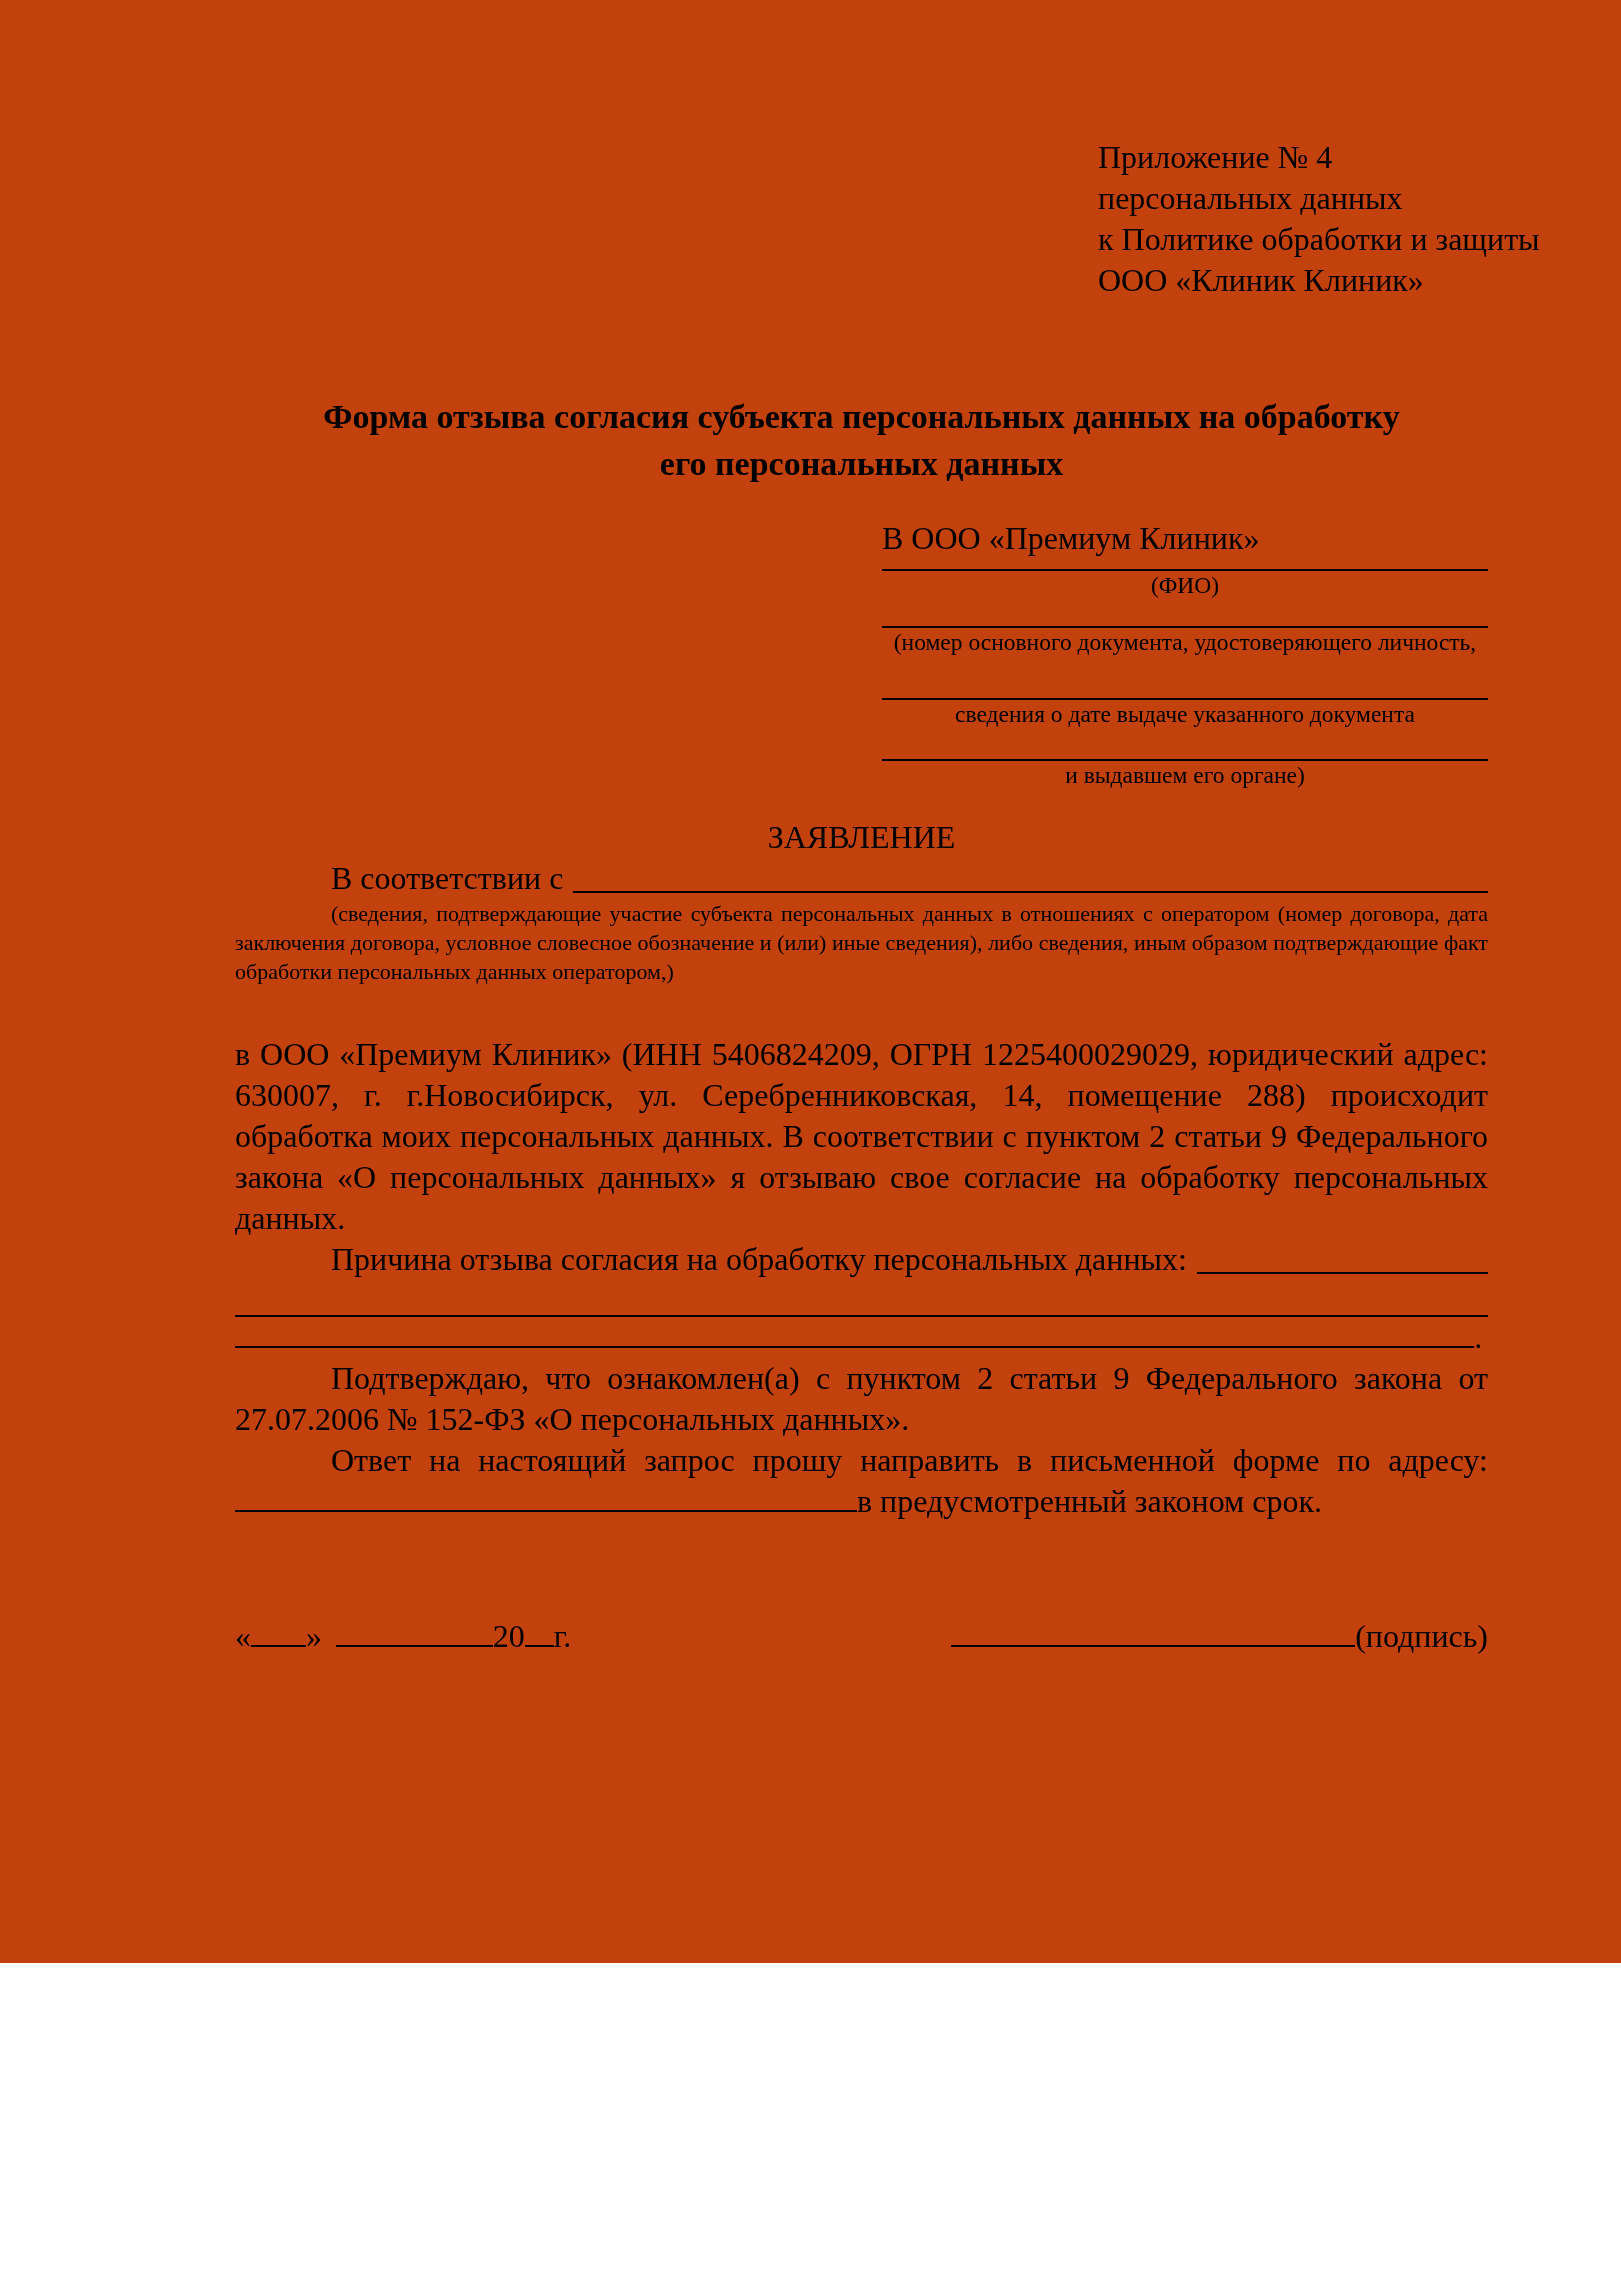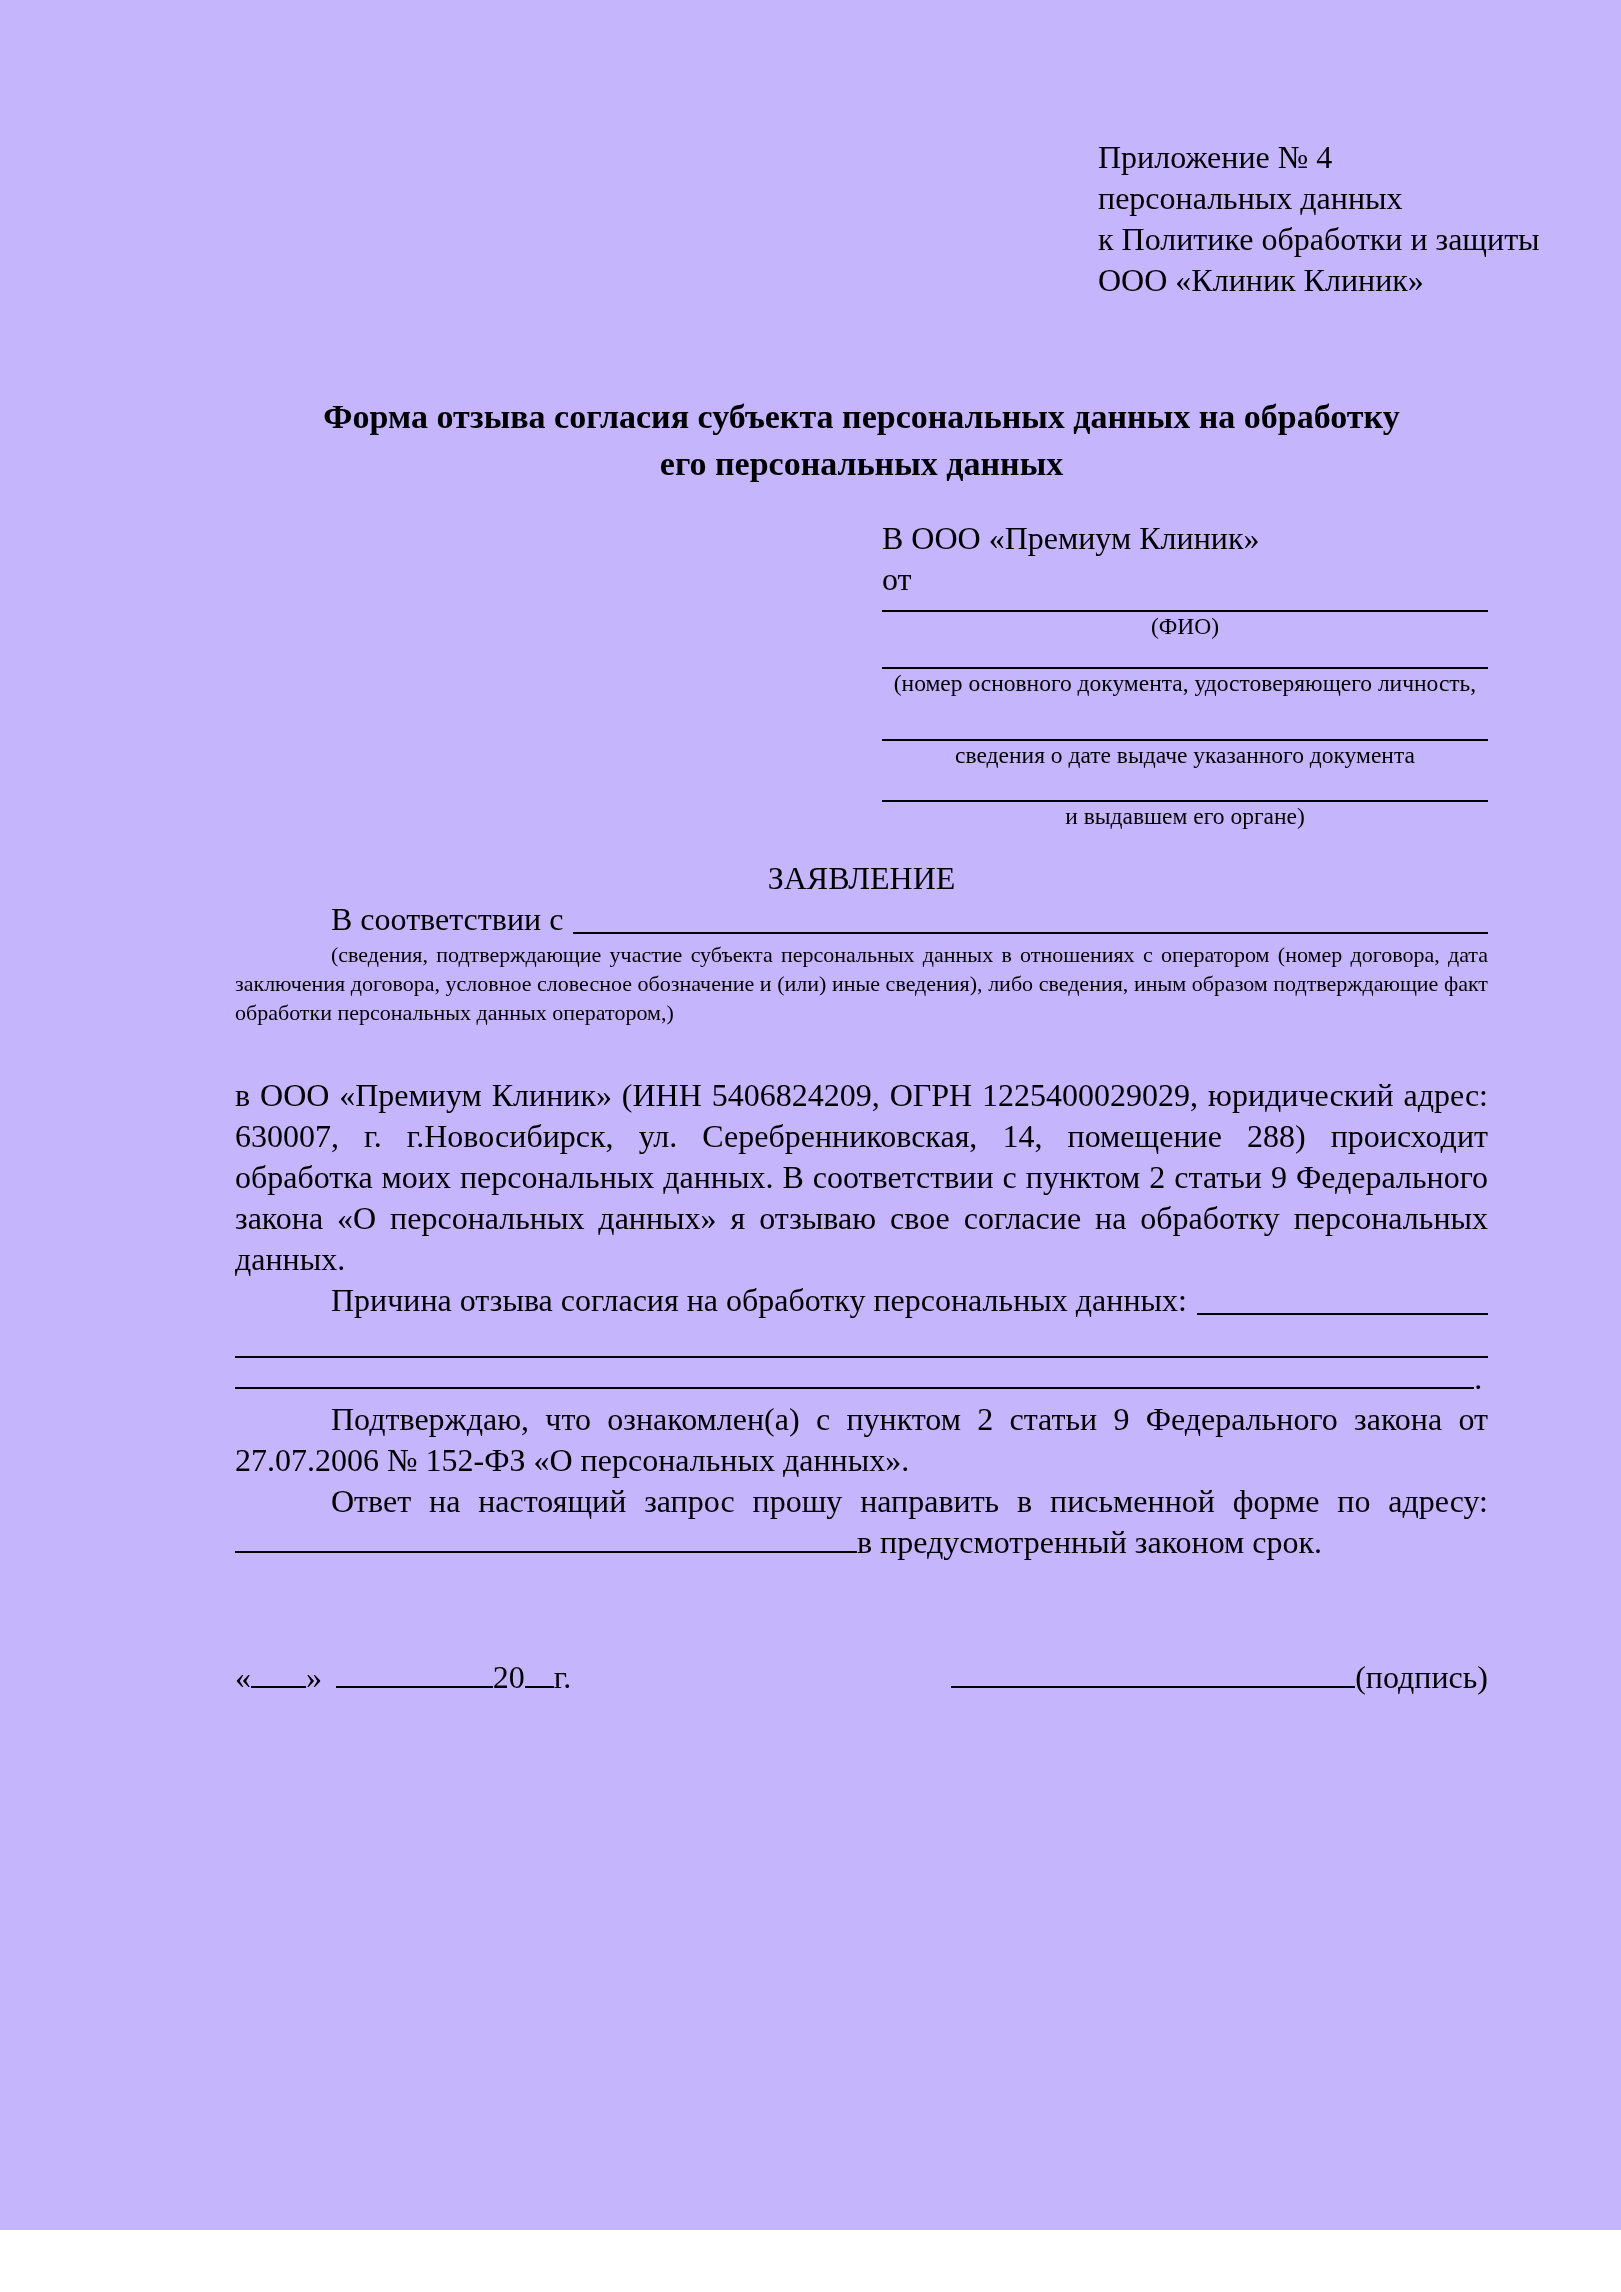--- a/index.html
+++ b/index.html
@@ -1,20 +1,20 @@
 <!DOCTYPE html>
 <html lang="ru"><head>
 <meta charset="utf-8">
 <style>
   html, body { margin: 0; padding: 0; background: #ffffff; }
   .page {
     position: relative;
     width: 1621px;
-    height: 2230px;
-    background: #c4b5fd;
+    height: 1963px;
+    background: #c2410c;
     color: #000000;
     font-family: "Liberation Serif", "DejaVu Serif", serif;
     font-size: 32px;
     line-height: 41px;
     overflow: hidden;
     box-sizing: border-box;
   }
   .content { padding: 137px 133px 0 235px; box-sizing: border-box; }
 
   
@@ -73,21 +73,20 @@
       <div>ООО «Клиник Клиник»</div>
     </div>
 
     <div class="title">
       <div>Форма отзыва согласия субъекта персональных данных на обработку</div>
       <div>его персональных данных</div>
     </div>
 
     <div class="addressee">
       <div class="addr-line">В ООО «Премиум Клиник»</div>
-      <div class="addr-line">от</div>
       <div class="blank b1"></div>
       <div class="caption">(ФИО)</div>
       <div class="blank b2"></div>
       <div class="caption">(номер основного документа, удостоверяющего личность,</div>
       <div class="blank b3"></div>
       <div class="caption">сведения о дате выдаче указанного документа</div>
       <div class="blank b4"></div>
       <div class="caption">и выдавшем его органе)</div>
     </div>
 

